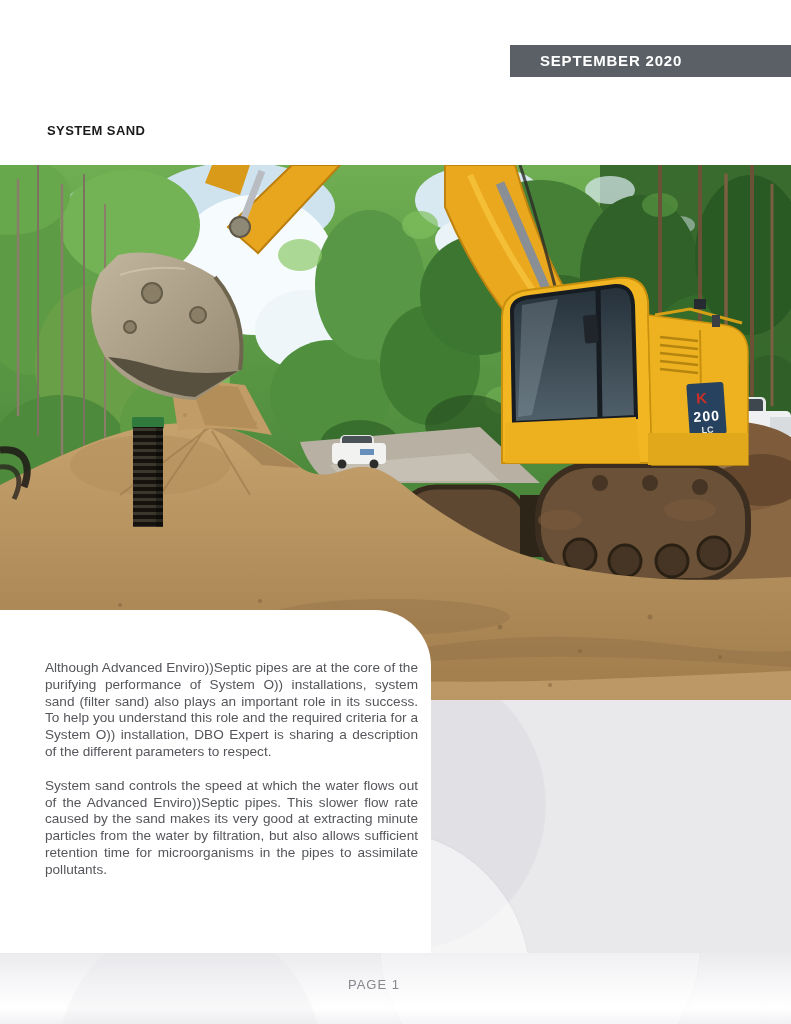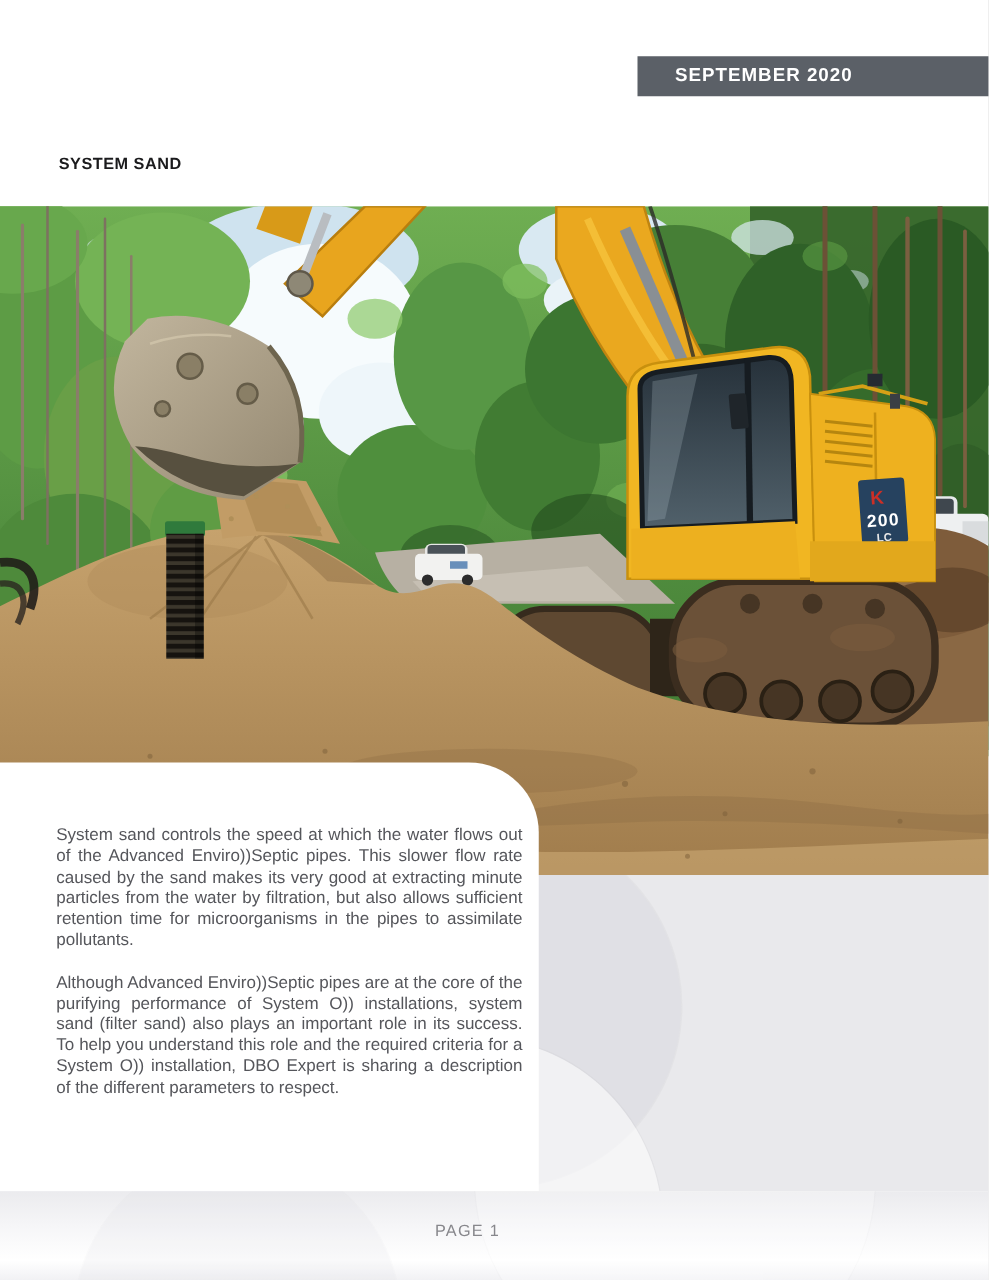--- a/index.html
+++ b/index.html
@@ -304,22 +304,22 @@
 
   <div class="pattern-panel">
     <div class="circle-dec cd1"></div>
     <div class="circle-dec cd3"></div>
     <div class="circle-dec cd2"></div>
     <div class="circle-dec cd4"></div>
     <div class="circle-dec cd5"></div>
   </div>
 
   <div class="card">
+    <p>Although Advanced Enviro))Septic pipes are at the core of the purifying performance of System O)) installations, system sand (filter sand) also plays an important role in its success. To help you understand this role and the required criteria for a System O)) installation, DBO Expert is sharing a description of the different parameters to respect.</p>
     <p>System sand controls the speed at which the water flows out of the Advanced Enviro))Septic pipes. This slower flow rate caused by the sand makes its very good at extracting minute particles from the water by filtration, but also allows sufficient retention time for microorganisms in the pipes to assimilate pollutants.</p>
-    <p>Although Advanced Enviro))Septic pipes are at the core of the purifying performance of System O)) installations, system sand (filter sand) also plays an important role in its success. To help you understand this role and the required criteria for a System O)) installation, DBO Expert is sharing a description of the different parameters to respect.</p>
   </div>
 
   <div class="footer">
     <div class="circle-dec fd1"></div>
     <div class="circle-dec fd2"></div>
     <div class="page-label">PAGE 1</div>
   </div>
 
 </div>
 

